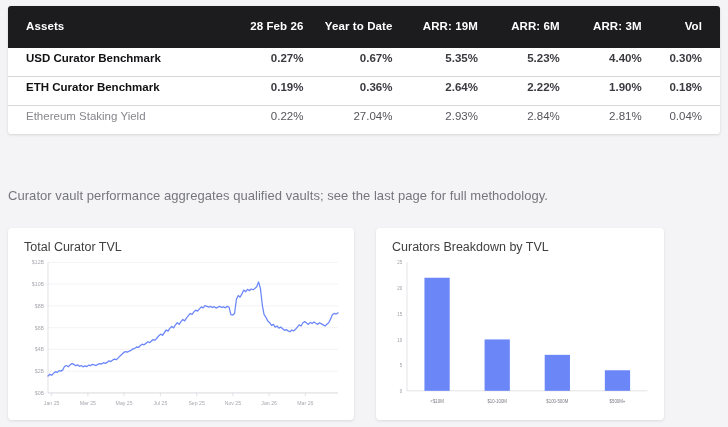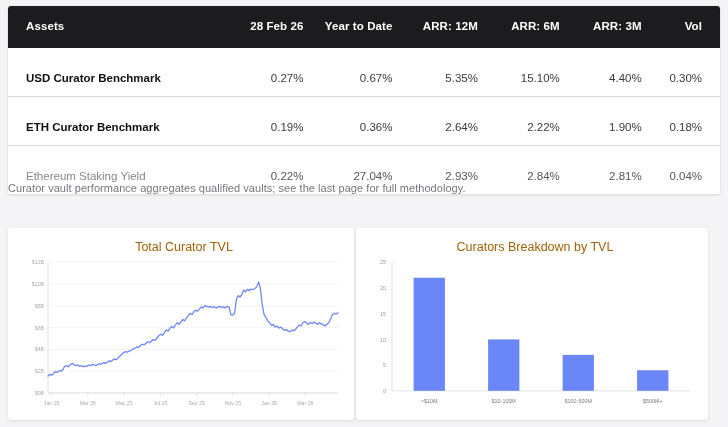--- a/index.html
+++ b/index.html
@@ -32,71 +32,70 @@
     white-space: nowrap;
   }
   table.perf thead th.assets-col {
     text-align: left;
     padding-left: 18px;
   }
   table.perf thead th.last { padding-right: 18px; }
 
   table.perf tbody td {
     font-size: 11.5px;
-    padding: 24px 0 12px 0;
+    padding: 4px 0 12px 0;
     text-align: right;
     border-bottom: 1px solid #d8d8dc;
     white-space: nowrap;
   }
   table.perf tbody tr:last-child td { border-bottom: none; }
   table.perf tbody td.assets-col { text-align: left; padding-left: 18px; }
   table.perf tbody td.last { padding-right: 18px; }
 
   
   tr.row-strong td.assets-col { font-weight: bold; color: #111114; }
-  tr.row-strong td { color: #3a3a40; }
+  tr.row-strong td { color: #3a3a40; font-weight: bold; }
   tr.row-muted td.assets-col { font-weight: normal; color: #86868d; }
   tr.row-muted td { color: #55555c; }
 
   
   col.c-assets { width: 30%; }
   col.c-d      { width: 11.5%; }
   col.c-ytd    { width: 12.5%; }
   col.c-a12    { width: 12%; }
   col.c-a6     { width: 11.5%; }
   col.c-a3     { width: 11.5%; }
   col.c-vol    { width: 11%; }
 
   
   .caption {
-    position: absolute; left: 8px; top: 182px; width: 700px;
-    font-size: 11px;
+    position: absolute; left: 8px; top: 188px; width: 700px;
+    font-size: 13px;
     color: #76767e;
     letter-spacing: 0.05px;
   }
 
   
   .chart-card {
     position: absolute;
     top: 228px;
     height: 192px;
     background: #ffffff;
     border-radius: 4px;
     box-shadow: 0 1px 3px rgba(0,0,0,0.11);
     padding: 10px 10px 6px 10px;
   }
   #card-line { left: 8px;   width: 346px; }
-  #card-bar  { left: 356px; width: 352px; }
+  #card-bar  { left: 376px; width: 288px; }
 
   .chart-title {
     font-size: 12.5px;
-    color: #a16207;
+    color: #404040;
     font-weight: normal;
     margin: 2px 0 2px 6px;
-    text-align: center;
   }
   .chart-body { width: 100%; height: 158px; }
   svg { display: block; width: 100%; height: 100%; }
 
   .axis-label { font-size: 5.2px; fill: #a8a8b0; font-family: "Liberation Sans", sans-serif; }
   .axis-label-bar { font-size: 5.4px; fill: #9a9aa2; font-family: "Liberation Sans", sans-serif; }
   .cat-label { font-size: 5.4px; fill: #7a7a82; font-family: "Liberation Sans", sans-serif; }
   .gridline { stroke: #ececf0; stroke-width: 0.6; }
   .axisline { stroke: #d6d6dc; stroke-width: 0.7; }
 </style>
@@ -114,33 +113,33 @@
           <col class="c-a12">
         <col class="c-a6">
           <col class="c-a3">
           <col class="c-vol">
       </colgroup>
       <thead>
         <tr>
           <th class="assets-col">Assets</th>
           <th>28 Feb 26</th>
           <th>Year to Date</th>
-          <th>ARR: 12M</th>
+          <th>ARR: 19M</th>
           <th>ARR: 6M</th>
           <th>ARR: 3M</th>
           <th class="last">Vol</th>
         </tr>
       </thead>
       <tbody>
         <tr class="row-strong">
           <td class="assets-col">USD Curator Benchmark</td>
           <td>0.27%</td>
           <td>0.67%</td>
           <td>5.35%</td>
-          <td>15.10%</td>
+          <td>5.23%</td>
           <td>4.40%</td>
           <td class="last">0.30%</td>
         </tr>
         <tr class="row-strong">
           <td class="assets-col">ETH Curator Benchmark</td>
           <td>0.19%</td>
           <td>0.36%</td>
           <td>2.64%</td>
           <td>2.22%</td>
           <td>1.90%</td>

